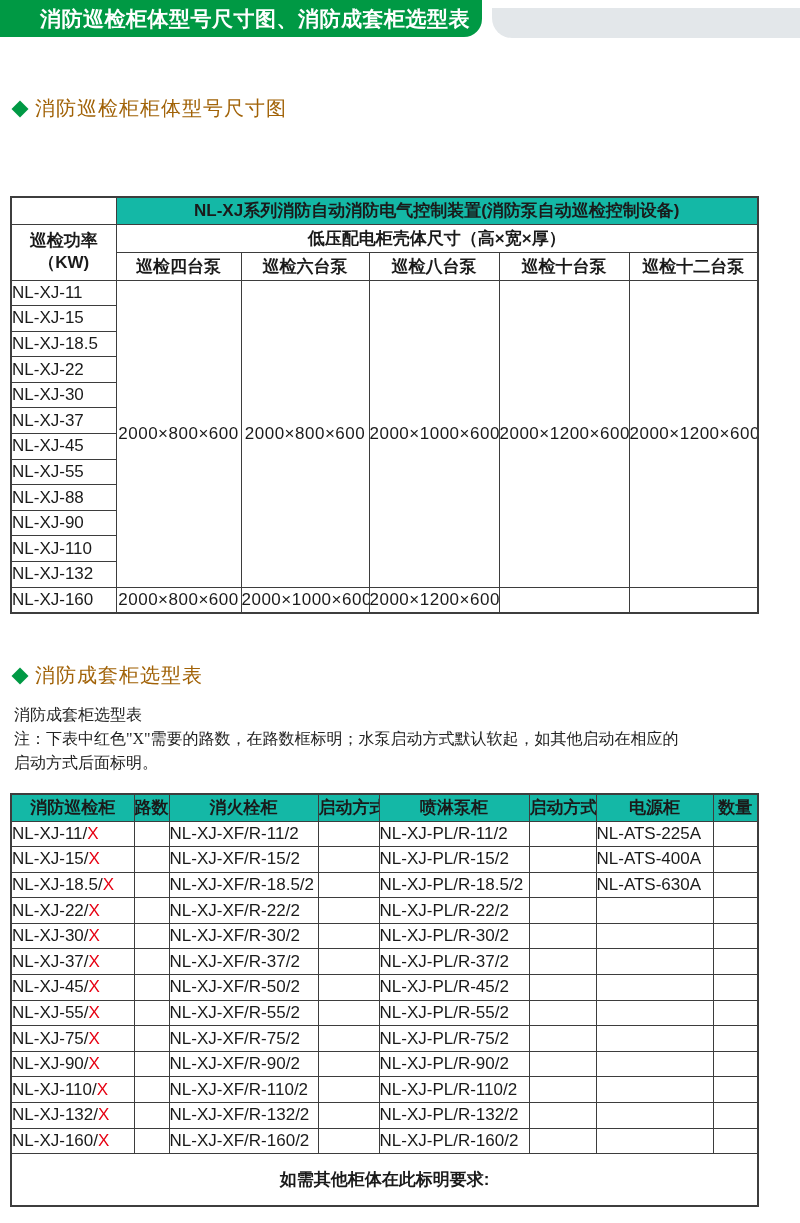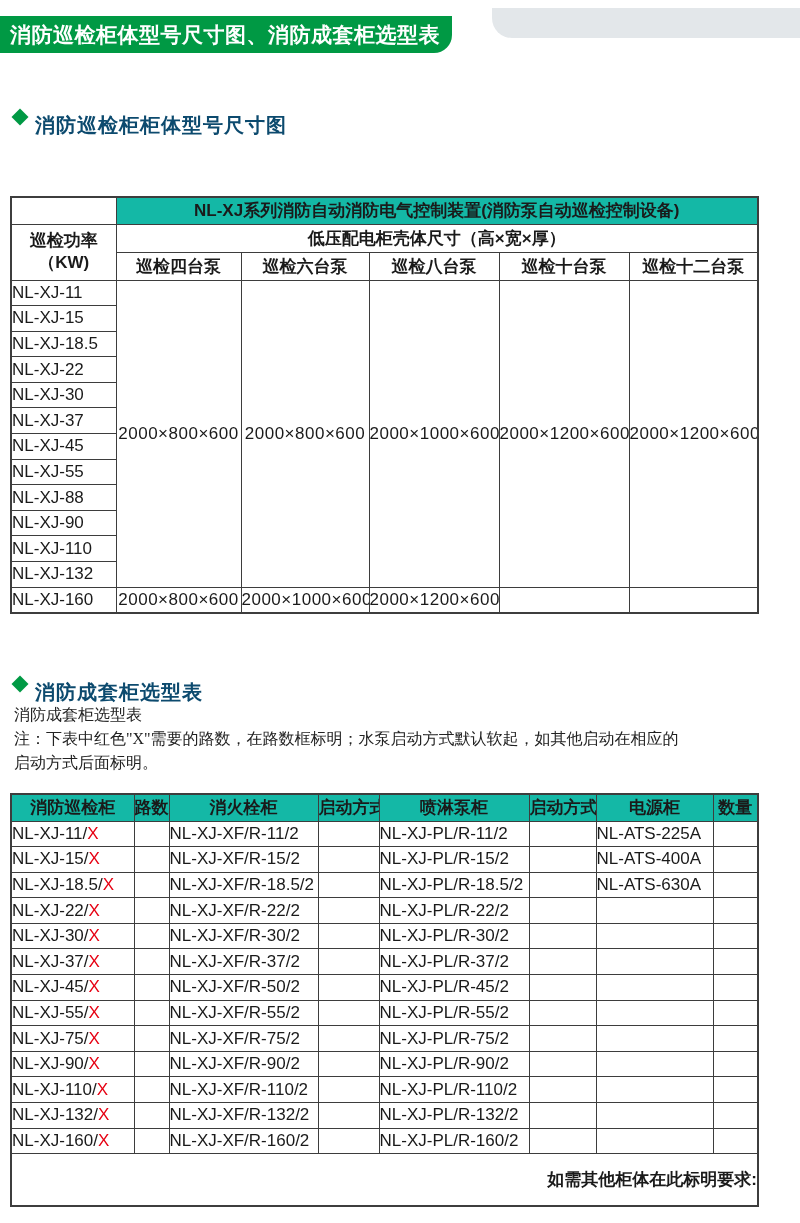--- a/index.html
+++ b/index.html
@@ -2,40 +2,40 @@
 <html><head>
 <meta charset="utf-8">
 <style>
   html,body{margin:0;padding:0;}
   body{
     width:800px;height:1223px;position:relative;background:#ffffff;
     font-family:"Liberation Sans","DejaVu Sans",sans-serif;color:#1a1a1a;
   }
   
   .banner-green{
-    position:absolute;left:0;top:16px;width:452px;height:37px;
+    position:absolute;left:0;top:0;width:452px;height:37px;
     background:#009944;border-bottom-right-radius:18px;
-    display:flex;align-items:center;
+    display:flex;align-items:center;padding-left:30px;
   }
   .banner-green .txt{
     color:#ffffff;font-weight:bold;font-size:21px;padding-left:10px;
     letter-spacing:0.5px;white-space:nowrap;
   }
   .banner-gray{
     position:absolute;top:8px;left:492px;width:308px;height:30px;
     background:#e3e7ea;border-bottom-left-radius:20px;
   }
   
   .sec-head{position:absolute;display:flex;align-items:center;gap:9px;}
   .sec-head .diamond{
     width:12px;height:12px;background:#009944;transform:rotate(45deg);
     flex:0 0 auto;
   }
   .sec-head .label{
-    color:#0c4a6e;font-weight:bold;font-size:20px;letter-spacing:1px;white-space:nowrap;margin-top:17px;
+    color:#a16207;font-weight:normal;font-size:20px;letter-spacing:1px;white-space:nowrap;
   }
   #sec1{left:14px;top:95px;}
   #sec2{left:14px;top:662px;}
   
   .notes{
     position:absolute;left:14px;top:703px;width:680px;
     font-family:"Liberation Serif","DejaVu Serif",serif;
     font-size:16px;line-height:24px;color:#222;
   }
   .notes div{white-space:nowrap;}
@@ -53,21 +53,21 @@
   #table2{left:10px;top:793px;width:747px;}
   .grayhd{background:#14b8a6;}
   .hd{font-weight:bold;font-size:16px;text-align:center;}
   .model{padding-left:8px;text-align:left;}
   .dim{text-align:center;font-size:15px;letter-spacing:0.5px;margin-left:48px;}
   .c{text-align:center;}
   .thick-b{border-bottom-width:2px;}
   .kw-cell{text-align:center;font-weight:bold;font-size:17px;line-height:22px;margin-left:16px;}
   .red{color:#e60012;}
   .footer-note{
-    font-weight:bold;font-size:17px;padding-left:22px;text-align:right;
+    font-weight:bold;font-size:17px;padding-left:22px;text-align:center;
   }
   tr.h27{height:27px;}
   tr.h28{height:28px;}
   tr.body-row{height:25.6px;}
   tr.h26{height:26px;}
   tr.footer-row{height:52px;}
 </style>
 </head>
 <body>
 

